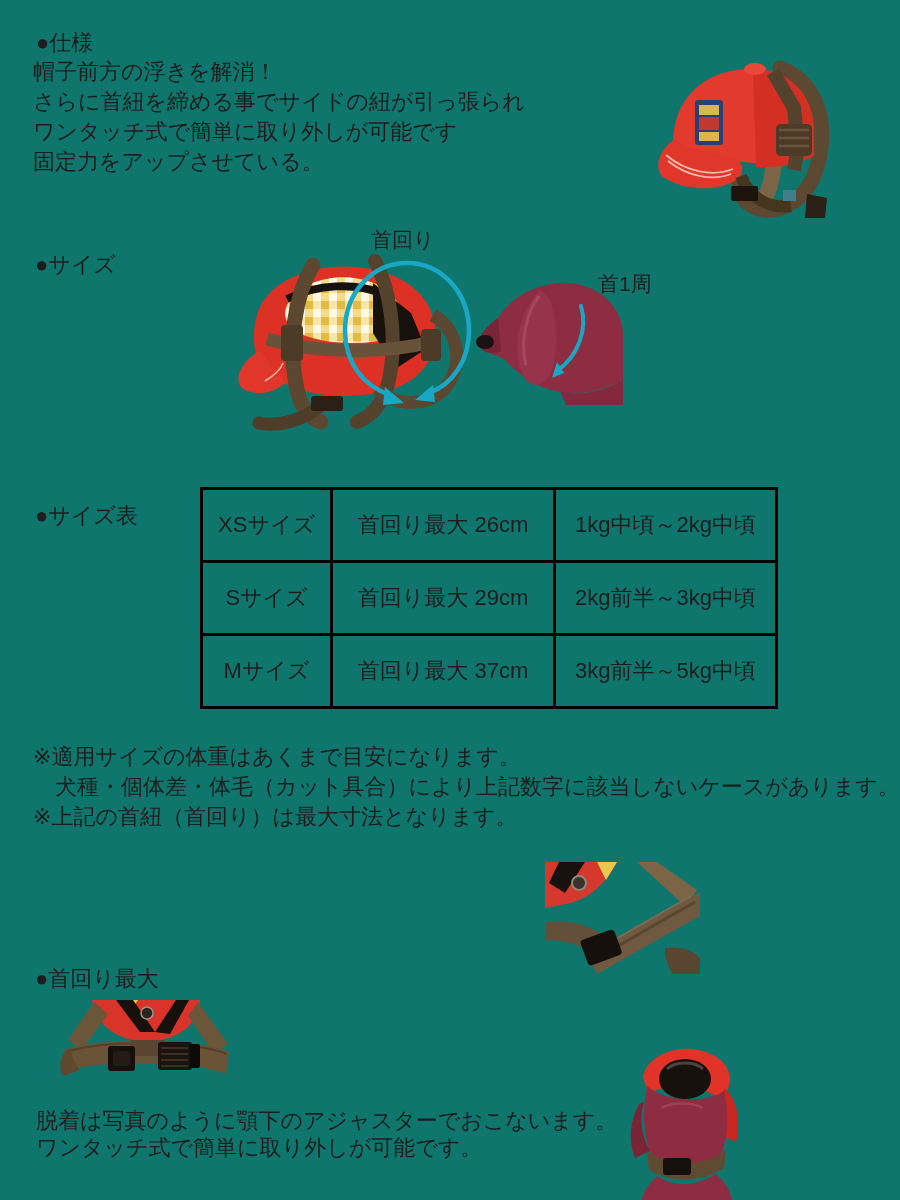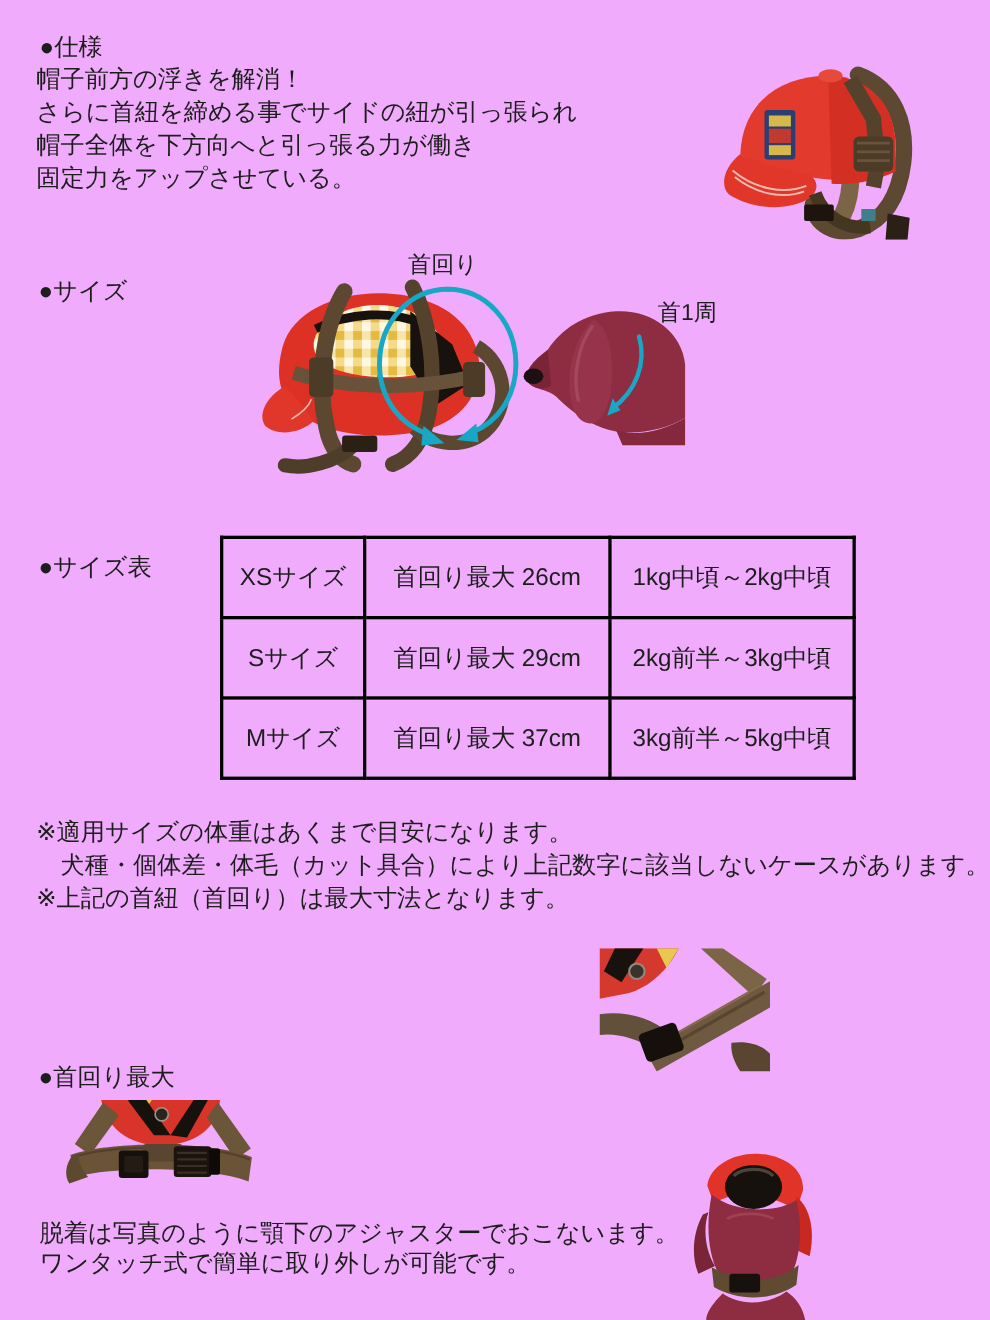--- a/index.html
+++ b/index.html
@@ -1,18 +1,18 @@
 <!DOCTYPE html>
 <html><head>
 <meta charset="utf-8">
 <style>
   * { margin:0; padding:0; box-sizing:border-box; }
   html,body { background:#fff; }
   #page {
-    position:relative; width:900px; height:1200px; background:#f0abfc;
+    position:relative; width:900px; height:1200px; background:#0f766e;
     overflow:hidden; color:#1d1d1d;
     font-family:"Liberation Sans","DejaVu Sans",sans-serif;
   }
   .abs { position:absolute; }
   .heading { font-size:22px; line-height:26px; white-space:nowrap; }
   .bodytext { font-size:22px; line-height:30px; white-space:nowrap; }
   .smalllabel { font-size:21px; white-space:nowrap; }
   .indent { padding-left:22px; }
   
   #size-table { position:absolute; left:200px; top:487px; border-collapse:collapse; table-layout:fixed; }
@@ -27,21 +27,21 @@
 </style>
 </head>
 <body>
 
 <div id="page">
 
   <div class="abs heading" style="left:36px; top:30px;">●仕様</div>
   <div class="abs" style="left:33px; top:57px;">
     <div class="bodytext">帽子前方の浮きを解消！</div>
     <div class="bodytext">さらに首紐を締める事でサイドの紐が引っ張られ</div>
-    <div class="bodytext">帽子全体を下方向へと引っ張る力が働き</div>
+    <div class="bodytext">ワンタッチ式で簡単に取り外しが可能です</div>
     <div class="bodytext">固定力をアップさせている。</div>
   </div>
 
   <div class="abs" style="left:655px; top:48px; width:195px; height:170px;">
     <svg viewBox="0 0 195 170" width="195" height="170">
 
       <path d="M125 20 C158 32 170 65 166 100 C162 132 148 152 126 160 C104 167 86 156 84 138" stroke="#5d4931" stroke-width="15" fill="none" stroke-linecap="round"></path>
       <path d="M112 72 C122 108 120 136 106 156" stroke="#7c6547" stroke-width="16" fill="none"></path>
       <path d="M150 170 L170 170 L172 150 L152 146 Z" fill="#2a2015"></path>
 

